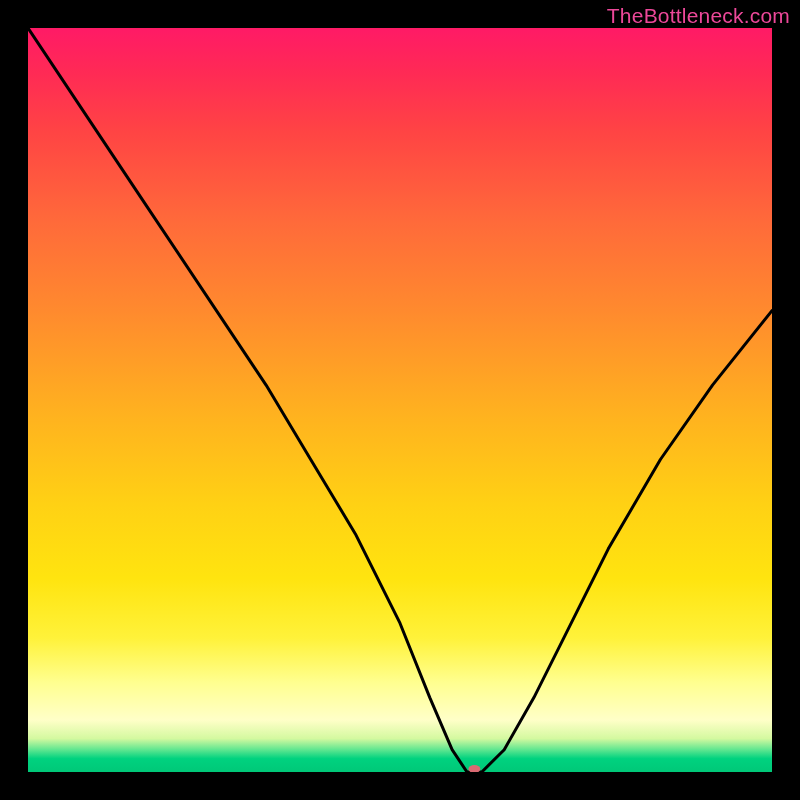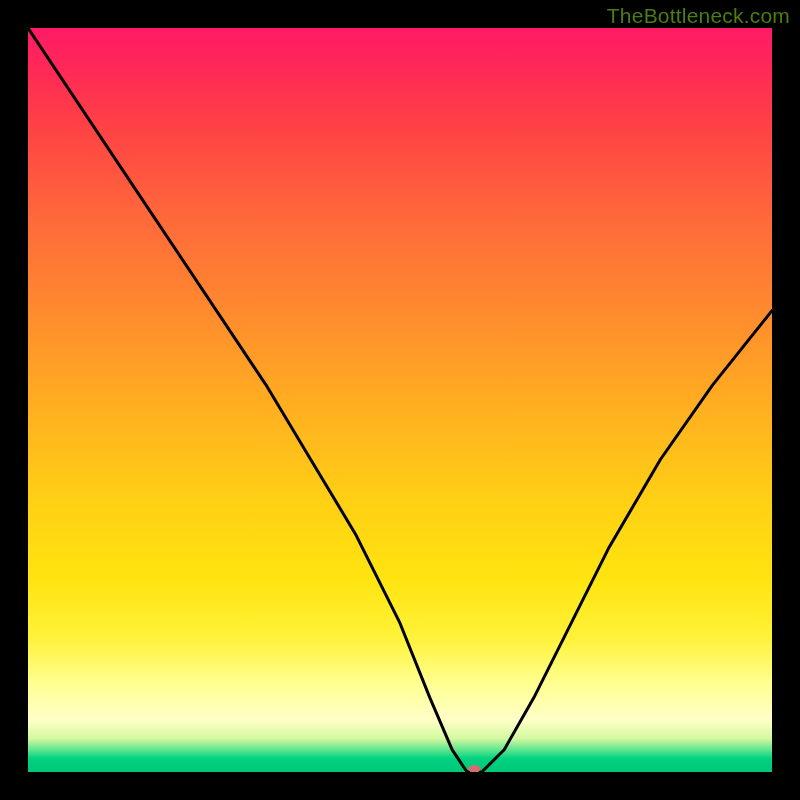--- a/index.html
+++ b/index.html
@@ -47,21 +47,21 @@
     position: absolute;
     left: 0;
     top: 0;
     width: 744px;
     height: 744px;
   }
   .watermark {
     position: absolute;
     top: 4px;
     right: 10px;
-    color: #4d7c0f;
+    color: #ec4899;
     font-size: 21px;
     font-weight: 500;
     letter-spacing: 0.2px;
     font-family: Arial, Helvetica, sans-serif;
   }
 </style>
 </head>
 <body>
 
 <div class="container">

